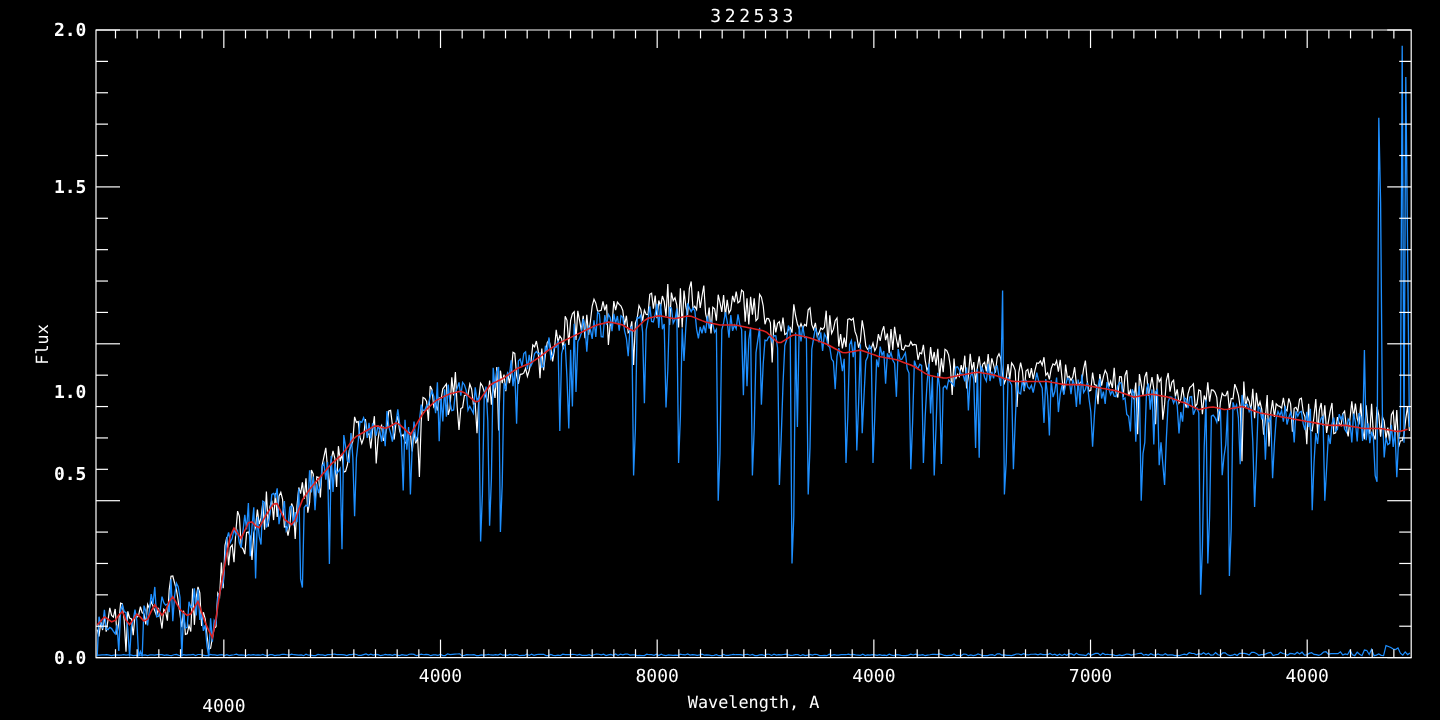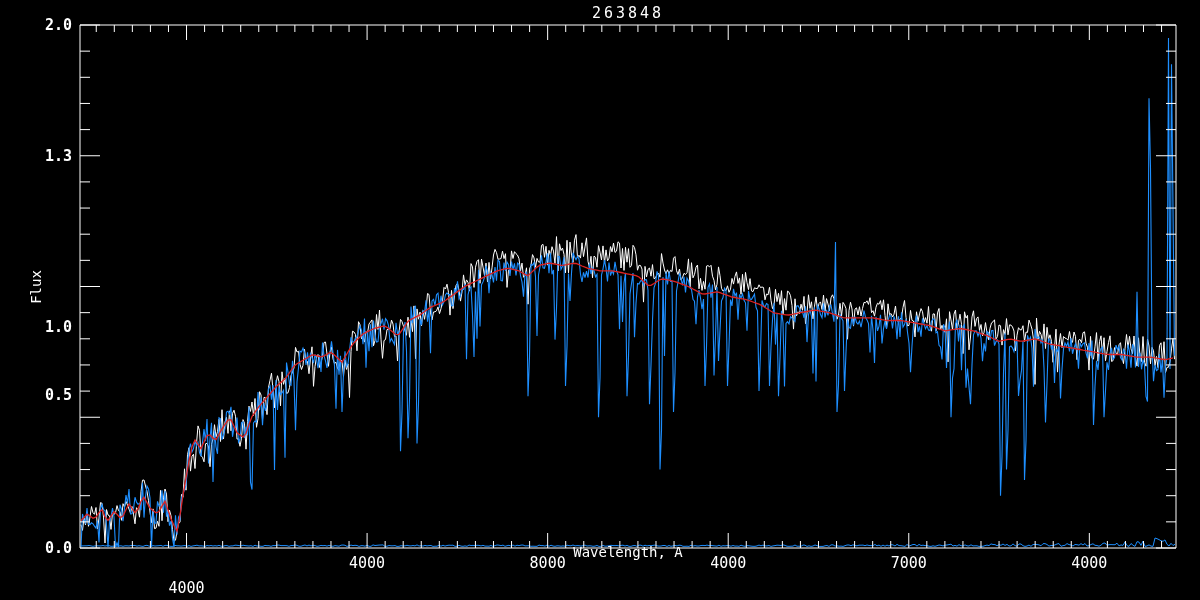--- a/index.html
+++ b/index.html
@@ -1,21 +1,21 @@
 <!DOCTYPE html>
 <html><head>
 <meta charset="utf-8">
 <style>
   html,body{margin:0;padding:0;background:#000;}
   #stage{position:relative;width:1200px;height:600px;background:#000;overflow:hidden;
          font-family:"DejaVu Sans Mono","Liberation Mono",monospace;color:#fff;}
   #plot-svg{position:absolute;left:0;top:0;}
   .lbl{position:absolute;color:#fff;font-size:15px;white-space:nowrap;}
   #chart-title{top:4px;transform:translateX(-50%);letter-spacing:3px;}
-  #x-axis-label{top:544px;transform:translateX(-50%);font-size:14px;}
+  #x-axis-label{top:578px;transform:translateX(-50%);font-size:14px;}
   #y-axis-label{transform:translate(-50%,-50%) rotate(-90deg);font-size:14px;}
   .xtick-label{top:554px;transform:translateX(-50%);}
   .ytick-label{transform:translateY(-50%);text-align:left;font-weight:bold;}
 </style>
 </head>
 <body>
 
 <div id="stage">
   <svg id="plot-svg" width="1200" height="600">
       <path d="M81.0 524.7 L82.5 530.4 L84.0 518.0 L85.5 525.0 L87.0 512.8 L88.5 526.3 L90.0 516.7 L91.5 506.5 L93.0 512.8 L94.5 514.3 L96.0 507.5 L97.5 528.9 L99.0 518.1 L100.5 502.6 L102.0 503.3 L103.5 517.1 L105.0 543.0 L106.5 509.5 L108.0 515.0 L109.5 515.8 L111.0 529.4 L112.5 513.0 L114.0 514.5 L115.5 512.8 L117.0 505.6 L118.5 510.7 L120.0 511.5 L121.5 520.3 L123.0 503.7 L124.5 507.0 L126.0 501.4 L127.5 505.0 L129.0 509.1 L130.5 513.1 L132.0 506.5 L133.5 514.1 L135.0 523.8 L136.5 507.7 L138.0 509.5 L139.5 517.2 L141.0 491.6 L142.5 480.2 L144.0 480.0 L145.5 486.0 L147.0 491.3 L148.5 500.7 L150.0 512.0 L151.5 522.7 L153.0 508.9 L154.5 528.6 L156.0 528.1 L157.5 521.3 L159.0 526.3 L160.5 490.4 L162.0 520.7 L163.5 497.8 L165.0 489.0 L166.5 494.1 L168.0 521.7 L169.5 510.2 L171.0 515.8 L172.5 529.6 L174.0 541.1 L175.5 540.2 L177.0 531.4 L178.5 523.6 L180.0 522.2 L181.5 494.4 L183.0 497.2 L184.5 468.8 L186.0 490.2 L187.5 454.7 L189.0 447.7 L190.5 471.1 L192.0 456.1 L193.5 454.2 L195.0 468.5 L196.5 443.6 L198.0 425.9 L199.5 430.3 L201.0 455.7 L202.5 457.3 L204.0 461.8 L205.5 443.8 L207.0 443.3 L208.5 447.0 L210.0 466.7 L211.5 444.3 L213.0 439.1 L214.5 424.7 L216.0 436.8 L217.5 431.6 L219.0 419.3 L220.5 441.5 L222.0 409.7 L223.5 439.0 L225.0 422.1 L226.5 417.2 L228.0 433.4 L229.5 410.9 L231.0 430.8 L232.5 413.4 L234.0 410.2 L235.5 416.2 L237.0 439.1 L238.5 438.8 L240.0 446.3 L241.5 438.2 L243.0 419.6 L244.5 423.2 L246.0 449.2 L247.5 421.6 L249.0 406.2 L250.5 411.4 L252.0 402.0 L253.5 415.7 L255.0 398.5 L256.5 427.3 L258.0 418.6 L259.5 391.7 L261.0 395.0 L262.5 419.6 L264.0 397.3 L265.5 397.8 L267.0 414.6 L268.5 387.5 L270.0 380.3 L271.5 373.2 L273.0 390.3 L274.5 407.8 L276.0 383.6 L277.5 375.7 L279.0 381.7 L280.5 405.8 L282.0 371.8 L283.5 384.3 L285.0 378.2 L286.5 393.4 L288.0 392.8 L289.5 387.5 L291.0 375.5 L292.5 372.0 L294.0 367.8 L295.5 347.4 L297.0 352.0 L298.5 351.3 L300.0 364.3 L301.5 369.5 L303.0 365.2 L304.5 349.3 L306.0 362.2 L307.5 361.5 L309.0 373.7 L310.5 358.1 L312.0 346.8 L313.5 386.3 L315.0 366.4 L316.5 357.0 L318.0 354.5 L319.5 367.4 L321.0 363.2 L322.5 355.7 L324.0 342.5 L325.5 342.0 L327.0 354.1 L328.5 366.3 L330.0 352.2 L331.5 346.8 L333.0 358.9 L334.5 363.6 L336.0 362.2 L337.5 368.4 L339.0 370.3 L340.5 359.7 L342.0 361.2 L343.5 376.3 L345.0 360.1 L346.5 369.4 L348.0 363.9 L349.5 397.5 L351.0 351.7 L352.5 331.2 L354.0 332.0 L355.5 334.5 L357.0 350.8 L358.5 321.7 L360.0 324.8 L361.5 338.9 L363.0 336.2 L364.5 342.1 L366.0 331.6 L367.5 333.3 L369.0 324.0 L370.5 322.0 L372.0 319.9 L373.5 345.8 L375.0 340.4 L376.5 314.5 L378.0 329.5 L379.5 310.0 L381.0 339.2 L382.5 358.3 L384.0 340.5 L385.5 339.6 L387.0 329.6 L388.5 329.2 L390.0 328.9 L391.5 320.1 L393.0 324.1 L394.5 336.7 L396.0 336.0 L397.5 361.0 L399.0 332.5 L400.5 319.4 L402.0 321.6 L403.5 326.2 L405.0 330.8 L406.5 335.3 L408.0 317.2 L409.5 337.3 L411.0 320.5 L412.5 331.6 L414.0 305.9 L415.5 358.7 L417.0 308.9 L418.5 319.2 L420.0 312.1 L421.5 325.9 L423.0 310.6 L424.5 319.3 L426.0 310.3 L427.5 293.5 L429.0 294.5 L430.5 312.9 L432.0 319.9 L433.5 312.0 L435.0 311.8 L436.5 310.8 L438.0 306.9 L439.5 313.6 L441.0 308.6 L442.5 301.1 L444.0 287.4 L445.5 289.0 L447.0 284.2 L448.5 292.4 L450.0 315.1 L451.5 290.4 L453.0 308.6 L454.5 295.5 L456.0 285.5 L457.5 283.3 L459.0 290.3 L460.5 301.1 L462.0 291.8 L463.5 274.9 L465.0 285.1 L466.5 279.9 L468.0 282.3 L469.5 291.1 L471.0 263.6 L472.5 266.9 L474.0 287.4 L475.5 267.2 L477.0 261.4 L478.5 259.7 L480.0 283.3 L481.5 259.0 L483.0 267.1 L484.5 275.5 L486.0 263.1 L487.5 281.9 L489.0 262.4 L490.5 279.0 L492.0 267.9 L493.5 255.0 L495.0 249.4 L496.5 252.6 L498.0 259.2 L499.5 259.0 L501.0 258.6 L502.5 251.2 L504.0 258.6 L505.5 253.7 L507.0 287.4 L508.5 270.2 L510.0 272.0 L511.5 250.9 L513.0 258.5 L514.5 251.7 L516.0 253.7 L517.5 255.1 L519.0 258.7 L520.5 271.0 L522.0 263.1 L523.5 277.3 L525.0 275.8 L526.5 267.8 L528.0 304.2 L529.5 269.2 L531.0 265.2 L532.5 254.6 L534.0 257.9 L535.5 267.3 L537.0 258.4 L538.5 262.0 L540.0 262.1 L541.5 245.3 L543.0 244.4 L544.5 257.3 L546.0 246.3 L547.5 265.1 L549.0 250.4 L550.5 255.5 L552.0 246.7 L553.5 251.1 L555.0 263.5 L556.5 236.6 L558.0 270.9 L559.5 243.8 L561.0 250.5 L562.5 248.1 L564.0 254.3 L565.5 272.8 L567.0 240.3 L568.5 272.8 L570.0 242.1 L571.5 255.2 L573.0 262.4 L574.5 240.2 L576.0 234.6 L577.5 257.5 L579.0 255.2 L580.5 258.1 L582.0 242.8 L583.5 256.6 L585.0 246.9 L586.5 237.9 L588.0 261.4 L589.5 267.6 L591.0 256.3 L592.5 277.8 L594.0 256.1 L595.5 257.4 L597.0 267.2 L598.5 245.6 L600.0 252.2 L601.5 260.0 L603.0 245.9 L604.5 263.2 L606.0 249.9 L607.5 260.9 L609.0 258.2 L610.5 246.6 L612.0 251.8 L613.5 243.1 L615.0 252.4 L616.5 251.1 L618.0 241.8 L619.5 243.1 L621.0 268.0 L622.5 248.5 L624.0 270.4 L625.5 247.3 L627.0 262.2 L628.5 248.6 L630.0 267.3 L631.5 265.5 L633.0 245.3 L634.5 247.6 L636.0 254.8 L637.5 270.2 L639.0 265.3 L640.5 265.5 L642.0 269.1 L643.5 302.1 L645.0 266.4 L646.5 277.0 L648.0 269.4 L649.5 268.0 L651.0 276.2 L652.5 264.6 L654.0 278.7 L655.5 277.9 L657.0 274.6 L658.5 273.0 L660.0 277.2 L661.5 253.6 L663.0 263.1 L664.5 270.0 L666.0 273.8 L667.5 269.8 L669.0 273.7 L670.5 270.3 L672.0 271.5 L673.5 258.2 L675.0 256.6 L676.5 270.6 L678.0 274.5 L679.5 269.0 L681.0 280.1 L682.5 277.6 L684.0 273.3 L685.5 274.5 L687.0 272.7 L688.5 258.9 L690.0 287.7 L691.5 262.7 L693.0 277.8 L694.5 274.5 L696.0 267.2 L697.5 265.0 L699.0 288.8 L700.5 278.3 L702.0 290.4 L703.5 281.4 L705.0 289.2 L706.5 266.1 L708.0 265.6 L709.5 266.8 L711.0 265.3 L712.5 276.2 L714.0 280.3 L715.5 289.8 L717.0 284.3 L718.5 266.9 L720.0 275.7 L721.5 288.3 L723.0 291.1 L724.5 289.7 L726.0 290.5 L727.5 285.8 L729.0 292.3 L730.5 289.1 L732.0 278.4 L733.5 284.1 L735.0 276.3 L736.5 271.9 L738.0 283.4 L739.5 277.9 L741.0 294.3 L742.5 274.3 L744.0 291.6 L745.5 272.4 L747.0 282.7 L748.5 289.6 L750.0 278.6 L751.5 290.9 L753.0 291.6 L754.5 287.8 L756.0 288.5 L757.5 288.5 L759.0 284.8 L760.5 287.6 L762.0 287.0 L763.5 287.5 L765.0 299.8 L766.5 294.0 L768.0 294.9 L769.5 287.3 L771.0 300.3 L772.5 308.6 L774.0 305.4 L775.5 289.3 L777.0 301.6 L778.5 293.3 L780.0 304.6 L781.5 290.7 L783.0 314.9 L784.5 298.6 L786.0 310.2 L787.5 291.1 L789.0 292.2 L790.5 295.7 L792.0 305.5 L793.5 329.1 L795.0 298.8 L796.5 315.9 L798.0 311.8 L799.5 313.8 L801.0 304.2 L802.5 310.3 L804.0 296.4 L805.5 323.7 L807.0 313.3 L808.5 294.8 L810.0 308.4 L811.5 301.8 L813.0 318.8 L814.5 306.2 L816.0 296.9 L817.5 310.3 L819.0 303.5 L820.5 301.9 L822.0 309.5 L823.5 295.1 L825.0 311.2 L826.5 298.6 L828.0 304.0 L829.5 310.6 L831.0 297.8 L832.5 294.8 L834.0 298.8 L835.5 312.5 L837.0 319.2 L838.5 315.2 L840.0 303.3 L841.5 316.1 L843.0 302.4 L844.5 304.7 L846.0 308.6 L847.5 339.2 L849.0 310.5 L850.5 302.2 L852.0 309.0 L853.5 326.1 L855.0 309.1 L856.5 307.8 L858.0 314.9 L859.5 306.7 L861.0 316.0 L862.5 308.4 L864.0 302.4 L865.5 302.8 L867.0 300.8 L868.5 304.4 L870.0 297.7 L871.5 312.7 L873.0 310.7 L874.5 316.1 L876.0 307.2 L877.5 303.2 L879.0 304.3 L880.5 300.6 L882.0 309.7 L883.5 299.8 L885.0 315.4 L886.5 328.6 L888.0 303.8 L889.5 314.9 L891.0 313.5 L892.5 317.0 L894.0 314.2 L895.5 306.0 L897.0 320.0 L898.5 322.2 L900.0 319.0 L901.5 317.7 L903.0 307.4 L904.5 300.5 L906.0 317.4 L907.5 325.9 L909.0 325.3 L910.5 310.4 L912.0 320.4 L913.5 321.0 L915.0 336.9 L916.5 311.8 L918.0 321.3 L919.5 313.9 L921.0 308.6 L922.5 311.7 L924.0 322.3 L925.5 317.6 L927.0 323.2 L928.5 306.5 L930.0 327.0 L931.5 331.2 L933.0 313.9 L934.5 314.0 L936.0 330.8 L937.5 312.9 L939.0 308.5 L940.5 330.0 L942.0 325.3 L943.5 330.2 L945.0 332.3 L946.5 318.8 L948.0 361.9 L949.5 311.7 L951.0 320.0 L952.5 329.9 L954.0 314.1 L955.5 310.0 L957.0 329.9 L958.5 322.8 L960.0 314.2 L961.5 324.4 L963.0 353.6 L964.5 311.8 L966.0 318.1 L967.5 315.4 L969.0 349.8 L970.5 337.0 L972.0 316.9 L973.5 310.8 L975.0 326.4 L976.5 318.6 L978.0 316.9 L979.5 330.6 L981.0 324.5 L982.5 335.8 L984.0 332.7 L985.5 322.6 L987.0 333.3 L988.5 339.7 L990.0 328.3 L991.5 322.9 L993.0 321.8 L994.5 319.8 L996.0 338.9 L997.5 336.6 L999.0 325.0 L1000.5 325.7 L1002.0 345.1 L1003.5 329.6 L1005.0 334.5 L1006.5 318.6 L1008.0 334.8 L1009.5 324.9 L1011.0 325.1 L1012.5 327.0 L1014.0 331.1 L1015.5 351.0 L1017.0 335.2 L1018.5 327.7 L1020.0 329.8 L1021.5 329.8 L1023.0 325.7 L1024.5 341.4 L1026.0 332.1 L1027.5 332.4 L1029.0 320.1 L1030.5 324.2 L1032.0 329.2 L1033.5 339.3 L1035.0 384.4 L1036.5 318.0 L1038.0 339.3 L1039.5 331.3 L1041.0 334.5 L1042.5 342.0 L1044.0 323.9 L1045.5 348.5 L1047.0 327.3 L1048.5 339.6 L1050.0 334.8 L1051.5 341.4 L1053.0 362.3 L1054.5 348.2 L1056.0 329.2 L1057.5 372.1 L1059.0 344.2 L1060.5 333.5 L1062.0 347.5 L1063.5 336.5 L1065.0 338.1 L1066.5 338.6 L1068.0 340.2 L1069.5 331.5 L1071.0 341.0 L1072.5 342.3 L1074.0 332.0 L1075.5 336.6 L1077.0 359.7 L1078.5 340.3 L1080.0 339.4 L1081.5 342.7 L1083.0 332.7 L1084.5 331.8 L1086.0 343.2 L1087.5 347.3 L1089.0 370.1 L1090.5 336.4 L1092.0 358.3 L1093.5 359.1 L1095.0 346.9 L1096.5 332.6 L1098.0 361.2 L1099.5 341.7 L1101.0 335.8 L1102.5 354.9 L1104.0 337.7 L1105.5 360.7 L1107.0 351.4 L1108.5 342.6 L1110.0 335.8 L1111.5 361.4 L1113.0 360.7 L1114.5 347.6 L1116.0 352.8 L1117.5 354.7 L1119.0 344.8 L1120.5 342.7 L1122.0 356.8 L1123.5 363.6 L1125.0 348.8 L1126.5 334.5 L1128.0 347.9 L1129.5 336.3 L1131.0 348.6 L1132.5 353.7 L1134.0 336.0 L1135.5 358.5 L1137.0 366.1 L1138.5 337.8 L1140.0 356.2 L1141.5 361.6 L1143.0 336.5 L1144.5 362.4 L1146.0 366.2 L1147.5 339.0 L1149.0 346.0 L1150.5 363.9 L1152.0 347.4 L1153.5 350.7 L1155.0 365.6 L1156.5 356.4 L1158.0 367.6 L1159.5 345.5 L1161.0 342.8 L1162.5 362.8 L1164.0 341.7 L1165.5 372.6 L1167.0 367.3 L1168.5 367.2 L1170.0 361.7 L1171.5 348.9 L1173.0 338.5 L1174.5 359.2" fill="none" stroke="#ffffff" stroke-width="1"></path>
@@ -180,32 +180,32 @@
       <line x1="80" y1="129.59999999999997" x2="90" y2="129.59999999999997" stroke="#ffffff" stroke-width="1"></line>
       <line x1="1176" y1="129.59999999999997" x2="1166" y2="129.59999999999997" stroke="#ffffff" stroke-width="1"></line>
       <line x1="80" y1="103.44999999999993" x2="90" y2="103.44999999999993" stroke="#ffffff" stroke-width="1"></line>
       <line x1="1176" y1="103.44999999999993" x2="1166" y2="103.44999999999993" stroke="#ffffff" stroke-width="1"></line>
       <line x1="80" y1="77.30000000000001" x2="90" y2="77.30000000000001" stroke="#ffffff" stroke-width="1"></line>
       <line x1="1176" y1="77.30000000000001" x2="1166" y2="77.30000000000001" stroke="#ffffff" stroke-width="1"></line>
       <line x1="80" y1="51.14999999999998" x2="90" y2="51.14999999999998" stroke="#ffffff" stroke-width="1"></line>
       <line x1="1176" y1="51.14999999999998" x2="1166" y2="51.14999999999998" stroke="#ffffff" stroke-width="1"></line>
     </svg>
 
-  <div class="lbl" id="chart-title" style="left: 628px;">263848</div>
+  <div class="lbl" id="chart-title" style="left: 628px;">322533</div>
   <div class="lbl" id="x-axis-label" style="left: 628px;">Wavelength, A</div>
   <div class="lbl" id="y-axis-label" style="left: 36px; top: 286.5px;">Flux</div>
 
   <div>
     <span class="lbl xtick-label" style="left: 186.53px; margin-top: 25px;">4000</span>
     <span class="lbl xtick-label" style="left: 367.091px;">4000</span>
     <span class="lbl xtick-label" style="left: 547.651px;">8000</span>
     <span class="lbl xtick-label" style="left: 728.211px;">4000</span>
     <span class="lbl xtick-label" style="left: 908.771px;">7000</span>
     <span class="lbl xtick-label" style="left: 1089.33px;">4000</span>
   </div>
   <div>
     <span class="lbl ytick-label" style="right: 1128px; top: 548px; position: absolute;">0.0</span>
     <span class="lbl ytick-label" style="right: 1128px; top: 395px; position: absolute;">0.5</span>
     <span class="lbl ytick-label" style="right: 1128px; top: 286.5px; position: absolute; margin-top: 40px;">1.0</span>
-    <span class="lbl ytick-label" style="right: 1128px; top: 155.75px; position: absolute;">1.3</span>
+    <span class="lbl ytick-label" style="right: 1128px; top: 155.75px; position: absolute;">1.5</span>
     <span class="lbl ytick-label" style="right: 1128px; top: 25px; position: absolute;">2.0</span>
   </div>
 </div>
 
 </body></html>

